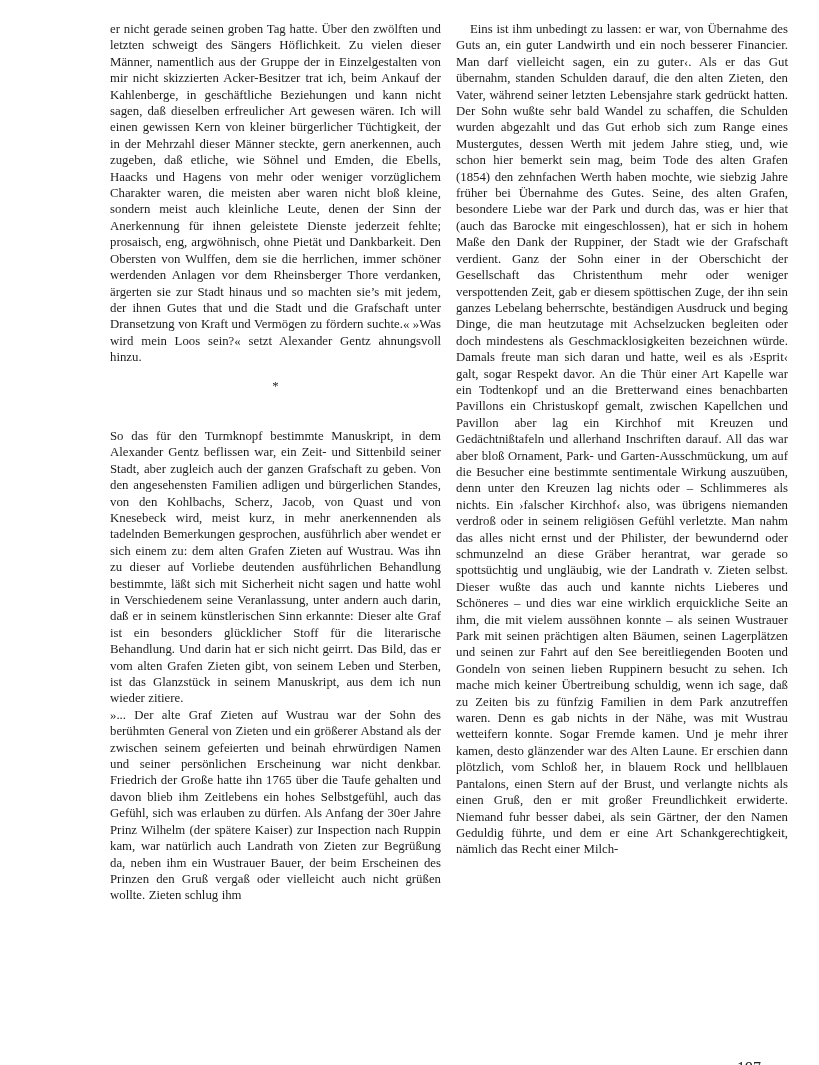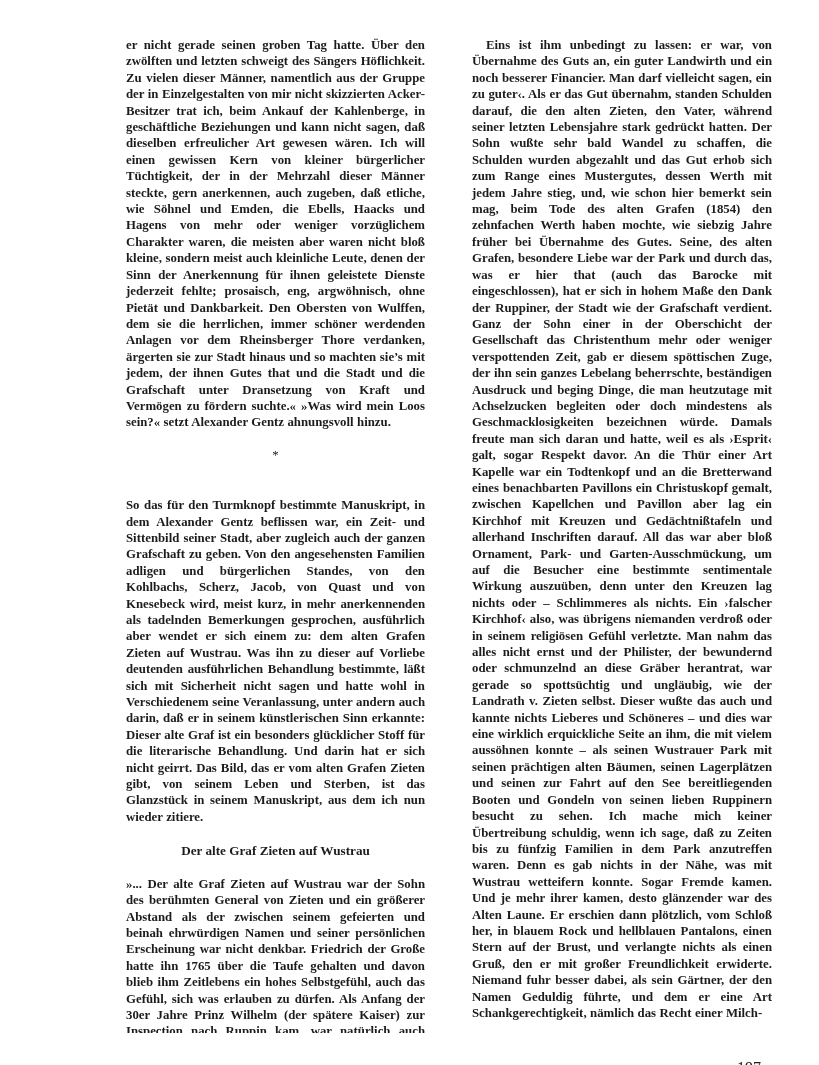--- a/index.html
+++ b/index.html
@@ -20,25 +20,24 @@
   }
   .column {
     position: absolute;
     top: 21px;
     height: 1012px;
     overflow: hidden;
   }
   .column-left  { left: 110px; width: 331px; }
   .column-right { left: 456px; width: 332px; }
   .para {
-    margin: 16px;
+    margin: 0;
     text-align: justify;
     hyphens: none;
     word-spacing: 0.02em;
-    font-weight: bold;
   }
   .para.indent { text-indent: 14px; }
   .separator {
     text-align: center;
     margin: 12px 0 34px 0;
     font-size: 12.8px;
   }
   .heading {
     margin: 18px 0 12px 0;
     text-align: center;
@@ -58,20 +57,19 @@
   }
 </style>
 </head>
 <body>
 
 <div class="page">
   <div class="column column-left">
       <p class="para">er nicht gerade seinen groben Tag hatte. Über den zwölften und letzten schweigt des Sängers Höflichkeit. Zu vielen dieser Männer, namentlich aus der Gruppe der in Einzelgestalten von mir nicht skizzierten Acker-Besitzer trat ich, beim Ankauf der Kahlenberge, in geschäftliche Beziehungen und kann nicht sagen, daß dieselben erfreulicher Art gewesen wären. Ich will einen gewissen Kern von kleiner bürgerlicher Tüchtigkeit, der in der Mehrzahl dieser Männer steckte, gern anerkennen, auch zugeben, daß etliche, wie Söhnel und Emden, die Ebells, Haacks und Hagens von mehr oder weniger vorzüglichem Charakter waren, die meisten aber waren nicht bloß kleine, sondern meist auch kleinliche Leute, denen der Sinn der Anerkennung für ihnen geleistete Dienste jederzeit fehlte; prosaisch, eng, argwöhnisch, ohne Pietät und Dankbarkeit. Den Obersten von Wulffen, dem sie die herrlichen, immer schöner werdenden Anlagen vor dem Rheinsberger Thore verdanken, ärgerten sie zur Stadt hinaus und so machten sie’s mit jedem, der ihnen Gutes that und die Stadt und die Grafschaft unter Dransetzung von Kraft und Vermögen zu fördern suchte.« »Was wird mein Loos sein?« setzt Alexander Gentz ahnungsvoll hinzu.</p>
       <div class="separator">*</div>
       <p class="para">So das für den Turmknopf bestimmte Manuskript, in dem Alexander Gentz beflissen war, ein Zeit- und Sittenbild seiner Stadt, aber zugleich auch der ganzen Grafschaft zu geben. Von den angesehensten Familien adligen und bürgerlichen Standes, von den Kohlbachs, Scherz, Jacob, von Quast und von Knesebeck wird, meist kurz, in mehr anerkennenden als tadelnden Bemerkungen gesprochen, ausführlich aber wendet er sich einem zu: dem alten Grafen Zieten auf Wustrau. Was ihn zu dieser auf Vorliebe deutenden ausführlichen Behandlung bestimmte, läßt sich mit Sicherheit nicht sagen und hatte wohl in Verschiedenem seine Veranlassung, unter andern auch darin, daß er in seinem künstlerischen Sinn erkannte: Dieser alte Graf ist ein besonders glücklicher Stoff für die literarische Behandlung. Und darin hat er sich nicht geirrt. Das Bild, das er vom alten Grafen Zieten gibt, von seinem Leben und Sterben, ist das Glanzstück in seinem Manuskript, aus dem ich nun wieder zitiere.</p>
-      <h3 class="heading">Der alte Graf Zieten auf Wustrau</h3>
       <p class="para">»... Der alte Graf Zieten auf Wustrau war der Sohn des berühmten General von Zieten und ein größerer Abstand als der zwischen seinem gefeierten und beinah ehrwürdigen Namen und seiner persönlichen Erscheinung war nicht denkbar. Friedrich der Große hatte ihn 1765 über die Taufe gehalten und davon blieb ihm Zeitlebens ein hohes Selbstgefühl, auch das Gefühl, sich was erlauben zu dürfen. Als Anfang der 30er Jahre Prinz Wilhelm (der spätere Kaiser) zur Inspection nach Ruppin kam, war natürlich auch Landrath von Zieten zur Begrüßung da, neben ihm ein Wustrauer Bauer, der beim Erscheinen des Prinzen den Gruß vergaß oder vielleicht auch nicht grüßen wollte. Zieten schlug ihm</p>
     </div>
   <div class="column column-right">
       <p class="para indent">Eins ist ihm unbedingt zu lassen: er war, von Übernahme des Guts an, ein guter Landwirth und ein noch besserer Financier. Man darf vielleicht sagen, ein zu guter‹. Als er das Gut übernahm, standen Schulden darauf, die den alten Zieten, den Vater, während seiner letzten Lebensjahre stark gedrückt hatten. Der Sohn wußte sehr bald Wandel zu schaffen, die Schulden wurden abgezahlt und das Gut erhob sich zum Range eines Mustergutes, dessen Werth mit jedem Jahre stieg, und, wie schon hier bemerkt sein mag, beim Tode des alten Grafen (1854) den zehnfachen Werth haben mochte, wie siebzig Jahre früher bei Übernahme des Gutes. Seine, des alten Grafen, besondere Liebe war der Park und durch das, was er hier that (auch das Barocke mit eingeschlossen), hat er sich in hohem Maße den Dank der Ruppiner, der Stadt wie der Grafschaft verdient. Ganz der Sohn einer in der Oberschicht der Gesellschaft das Christenthum mehr oder weniger verspottenden Zeit, gab er diesem spöttischen Zuge, der ihn sein ganzes Lebelang beherrschte, beständigen Ausdruck und beging Dinge, die man heutzutage mit Achselzucken begleiten oder doch mindestens als Geschmacklosigkeiten bezeichnen würde. Damals freute man sich daran und hatte, weil es als ›Esprit‹ galt, sogar Respekt davor. An die Thür einer Art Kapelle war ein Todtenkopf und an die Bretterwand eines benachbarten Pavillons ein Christuskopf gemalt, zwischen Kapellchen und Pavillon aber lag ein Kirchhof mit Kreuzen und Gedächtnißtafeln und allerhand Inschriften darauf. All das war aber bloß Ornament, Park- und Garten-Ausschmückung, um auf die Besucher eine bestimmte sentimentale Wirkung auszuüben, denn unter den Kreuzen lag nichts oder – Schlimmeres als nichts. Ein ›falscher Kirchhof‹ also, was übrigens niemanden verdroß oder in seinem religiösen Gefühl verletzte. Man nahm das alles nicht ernst und der Philister, der bewundernd oder schmunzelnd an diese Gräber herantrat, war gerade so spottsüchtig und ungläubig, wie der Landrath v. Zieten selbst. Dieser wußte das auch und kannte nichts Lieberes und Schöneres – und dies war eine wirklich erquickliche Seite an ihm, die mit vielem aussöhnen konnte – als seinen Wustrauer Park mit seinen prächtigen alten Bäumen, seinen Lagerplätzen und seinen zur Fahrt auf den See bereitliegenden Booten und Gondeln von seinen lieben Ruppinern besucht zu sehen. Ich mache mich keiner Übertreibung schuldig, wenn ich sage, daß zu Zeiten bis zu fünfzig Familien in dem Park anzutreffen waren. Denn es gab nichts in der Nähe, was mit Wustrau wetteifern konnte. Sogar Fremde kamen. Und je mehr ihrer kamen, desto glänzender war des Alten Laune. Er erschien dann plötzlich, vom Schloß her, in blauem Rock und hellblauen Pantalons, einen Stern auf der Brust, und verlangte nichts als einen Gruß, den er mit großer Freundlichkeit erwiderte. Niemand fuhr besser dabei, als sein Gärtner, der den Namen Geduldig führte, und dem er eine Art Schankgerechtigkeit, nämlich das Recht einer Milch-</p>
     </div>
   <div class="page-number">197</div>
 </div>
 
 </body></html>

